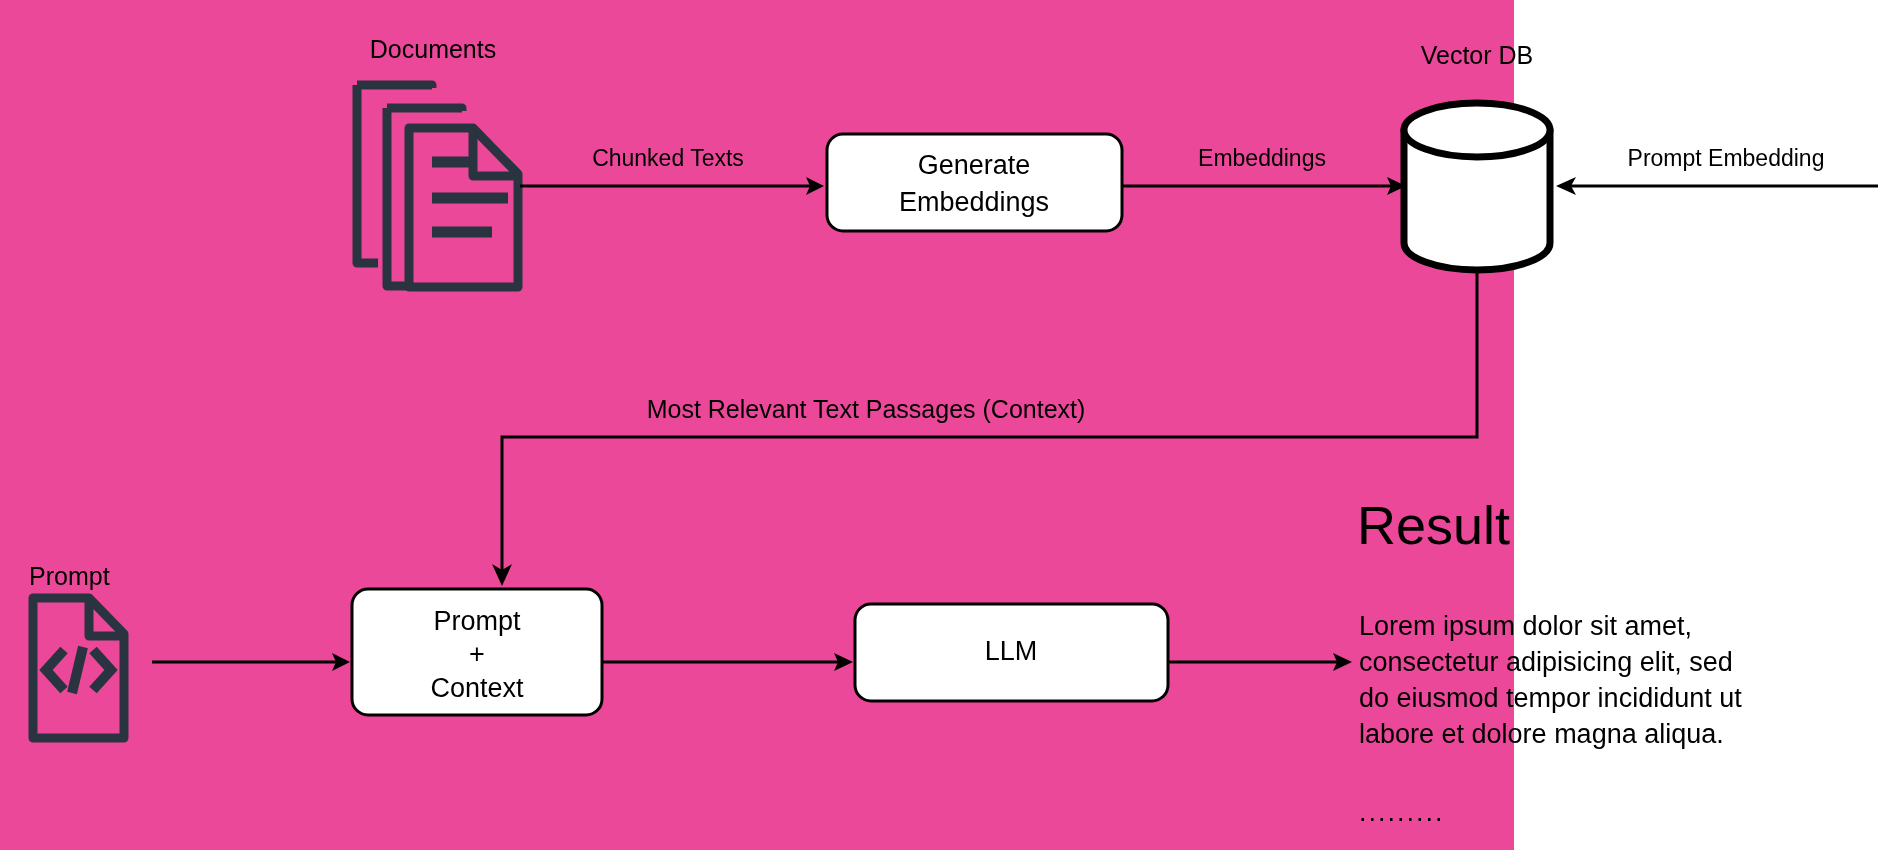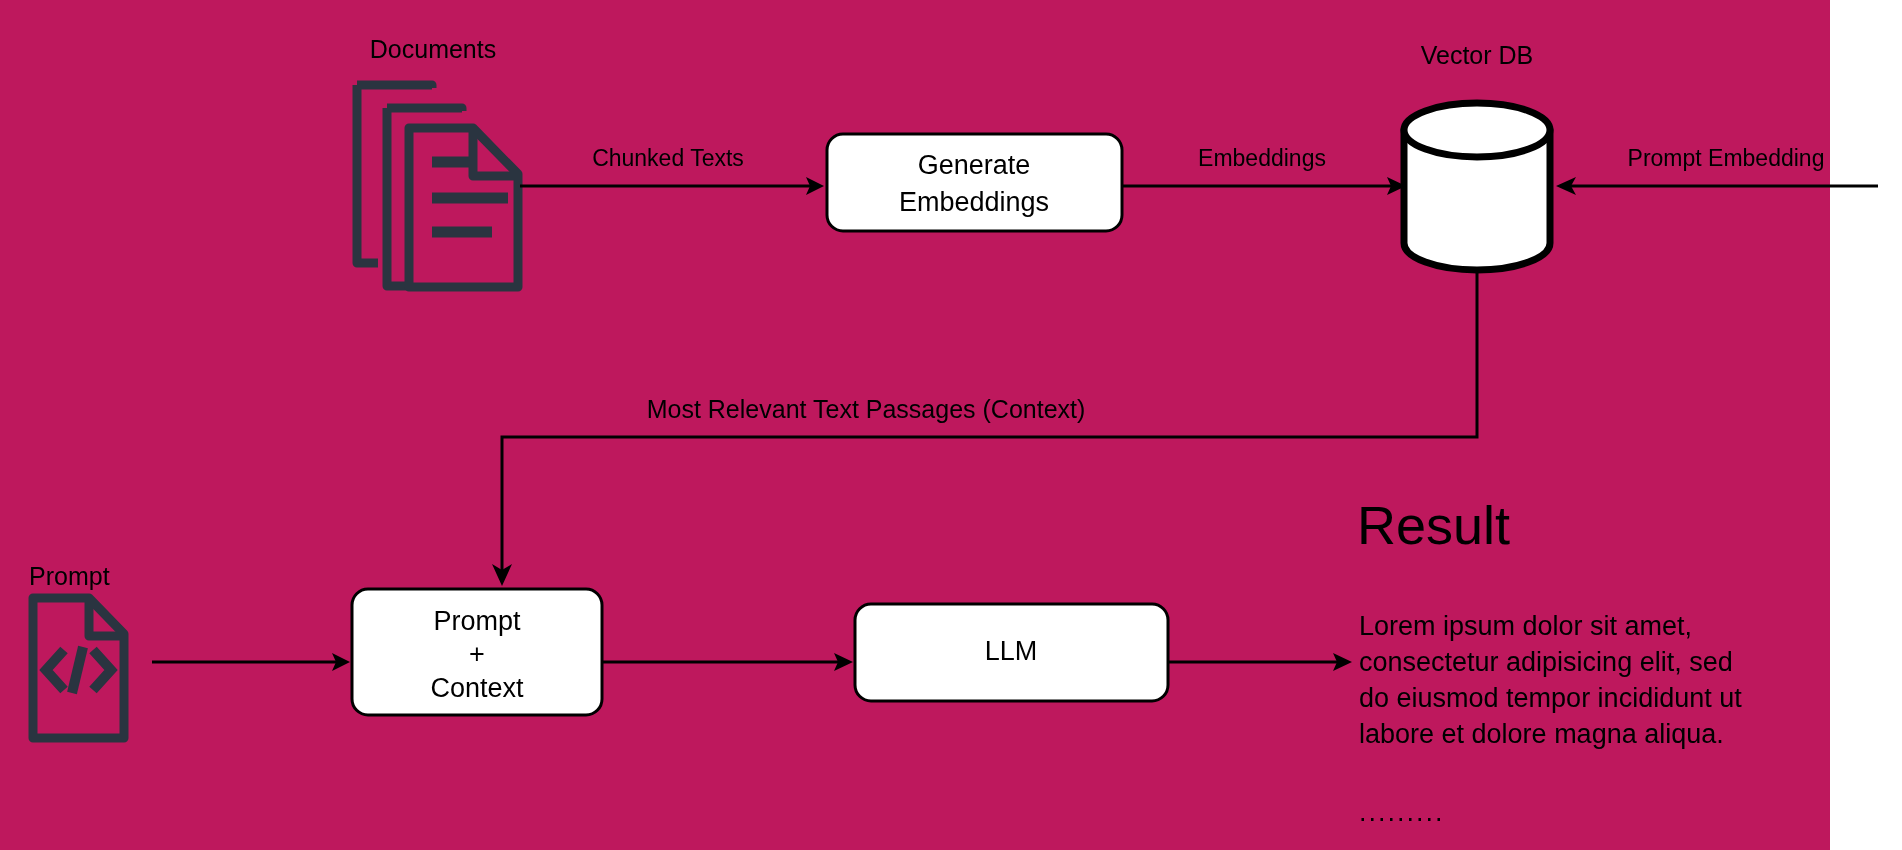--- a/index.html
+++ b/index.html
@@ -8,23 +8,23 @@
     background: #ffffff;
   }
   body {
     width: 1902px;
     height: 850px;
     overflow: hidden;
     font-family: "Liberation Sans", sans-serif;
   }
   #diagram-root {
     position: relative;
-    width: 1830px;
+    width: 1514px;
     height: 850px;
-    background: #be185d;
+    background: #ec4899;
   }
   svg.diagram {
     display: block;
     width: 1902px;
     height: 850px;
   }
   .edge-line {
     stroke: #000000;
     stroke-width: 3;
     fill: none;

